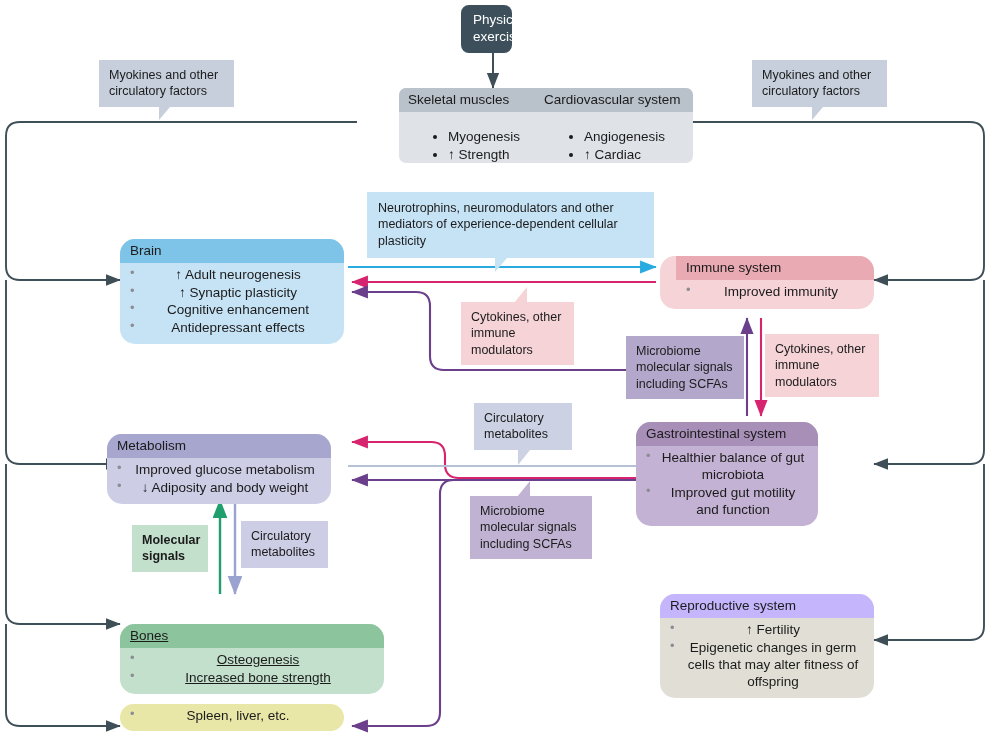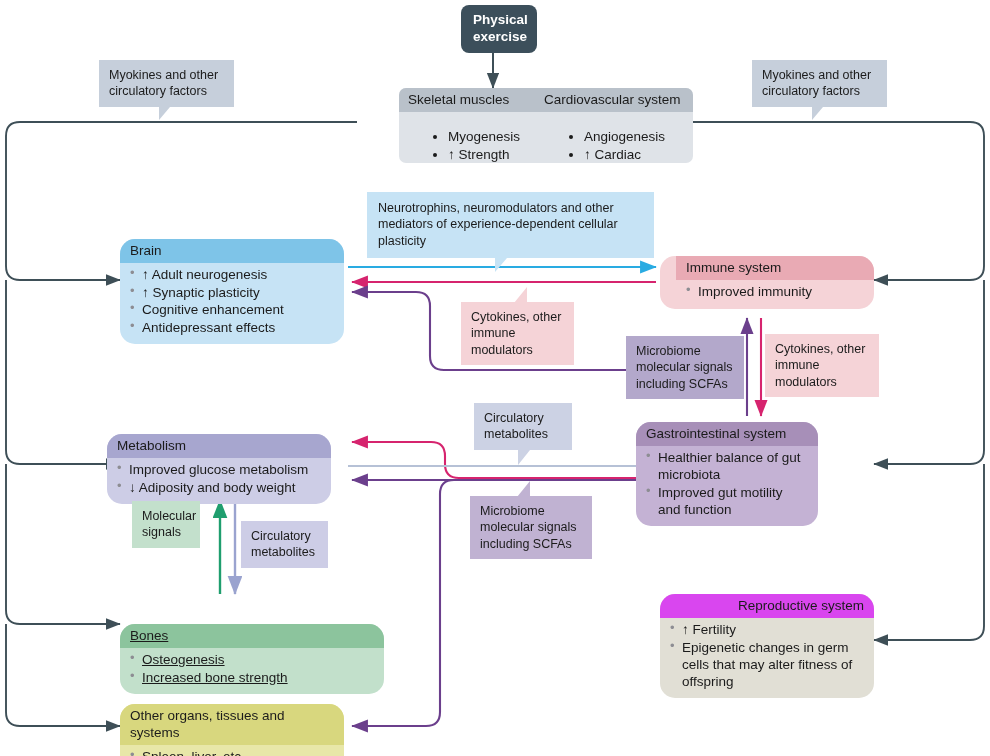--- a/index.html
+++ b/index.html
@@ -5,21 +5,21 @@
   html,body{margin:0;padding:0;background:#ffffff;}
   body{width:990px;height:756px;position:relative;overflow:hidden;
        font-family:"Liberation Sans","DejaVu Sans",sans-serif;
        color:#1b1b1b;}
   #canvas{position:absolute;left:0;top:0;width:990px;height:756px;}
   svg.wires{position:absolute;left:0;top:0;width:990px;height:756px;pointer-events:none;}
 
   .node{position:absolute;border-radius:15px;overflow:hidden;box-sizing:border-box;}
   .node .hdr{padding:4px 10px 3px 10px;font-size:13.5px;line-height:1.25;}
   .node .body{padding:3px 10px 8px 10px;font-size:13.5px;line-height:1.27;}
-  .node ul{margin:0;padding:0;list-style:none;}
+  .node ul{margin:0;padding:0;list-style:none;text-align:center;}
   .node li{position:relative;padding-left:12px;margin:0 0 0.5px 0;}
   .node li:before{content:"\2022";position:absolute;left:0;top:-1px;color:#8d8d93;font-size:13px;}
 
   
   .startbox{position:absolute;background:#3c4f5b;border-radius:8px;color:#ffffff;
             text-align:center;font-size:13.5px;line-height:1.25;padding:7px 12px;box-sizing:border-box;}
 
   
   .topnode{position:absolute;border-radius:7px;overflow:hidden;background:#dfe3e8;display:flex;margin-left:36px;}
   .topnode .col{box-sizing:border-box;}
@@ -99,21 +99,21 @@
 
       <path d="M747,416 L747,318" stroke="#6b3f8c" stroke-width="2.1" marker-end="url(#mk-purple)"></path>
       <path d="M761,318 L761,416" stroke="#d6246e" stroke-width="2.1" marker-end="url(#mk-pink)"></path>
 
       <path d="M220,594 L220,500" stroke="#1f9e6e" stroke-width="2.4" marker-end="url(#mk-green)"></path>
       <path d="M235,500 L235,594" stroke="#9aa3cf" stroke-width="2.4" marker-end="url(#mk-lav)"></path>
 
     </g>
   </svg>
 
-  <div class="startbox" style="left:461px;top:5px;width:76px;font-weight:bold;">
+  <div class="startbox" style="left:461px;top:5px;width:51px;">
     <div>Physical</div>
     <div>exercise</div>
   </div>
 
   <div class="topnode" style="left:363px;top:88px;width:294px;height:75px;">
     <div class="col" style="width:136px;">
       <div class="hdr">Skeletal muscles</div>
       <div class="body">
         <ul>
           <li>Myogenesis</li>
@@ -178,31 +178,30 @@
     <div class="hdr" style="background:#8cc49d;">Bones</div>
     <div class="body">
       <ul>
         <li>Osteogenesis</li>
         <li>Increased bone strength</li>
       </ul>
     </div>
   </div>
 
   <div class="node" style="left:660px;top:594px;width:214px;background:#e1dfd5;">
-    <div class="hdr" style="background:#d946ef;text-align:right;">Reproductive system</div>
+    <div class="hdr" style="background:#c4b5fd;">Reproductive system</div>
     <div class="body">
       <ul>
         <li>↑ Fertility</li>
         <li>Epigenetic changes in germ cells that may alter fitness of offspring</li>
       </ul>
     </div>
   </div>
 
   <div class="node" style="left:120px;top:704px;width:224px;background:#e8e7a8;">
-    <div class="hdr" style="background:#d8d77e;">Other organs, tissues and systems</div>
     <div class="body" style="padding-bottom:6px;">
       <ul>
         <li>Spleen, liver, etc.</li>
       </ul>
     </div>
   </div>
 
   <div class="callout" style="left:99px;top:60px;width:135px;background:#c6cfdb;">
     <span>Myokines and other circulatory factors</span>
     <span class="tail" style="left:60px;top:100%;border-left:11px solid #c6cfdb;border-bottom:13px solid transparent;"></span>
@@ -234,21 +233,21 @@
   <div class="callout" style="left:474px;top:403px;width:98px;background:#ccd2e4;">
     <span>Circulatory metabolites</span>
     <span class="tail" style="left:44px;top:100%;border-left:12px solid #ccd2e4;border-bottom:15px solid transparent;"></span>
   </div>
 
   <div class="callout" style="left:470px;top:496px;width:122px;background:#c0b2d2;">
     <span>Microbiome molecular signals including SCFAs</span>
     <span class="tail" style="left:47px;top:-15px;border-right:13px solid #c0b2d2;border-top:16px solid transparent;"></span>
   </div>
 
-  <div class="flatbox" style="left:132px;top:501px;width:68px;background:#c3e0cc;">
+  <div class="flatbox" style="left:132px;top:525px;width:76px;background:#c3e0cc;font-weight:bold;">
     <span>Molecular signals</span>
   </div>
 
   <div class="flatbox" style="left:241px;top:521px;width:87px;background:#cdcde6;">
     <span>Circulatory metabolites</span>
   </div>
 
 </div>
 
 </body></html>

